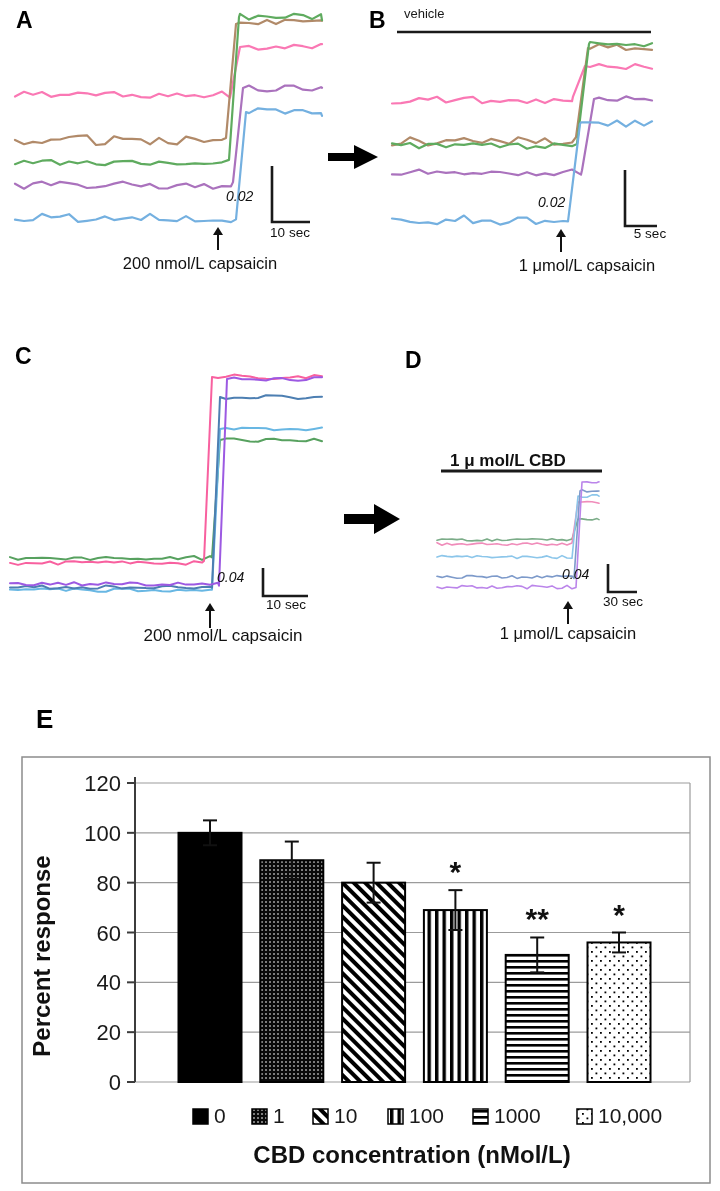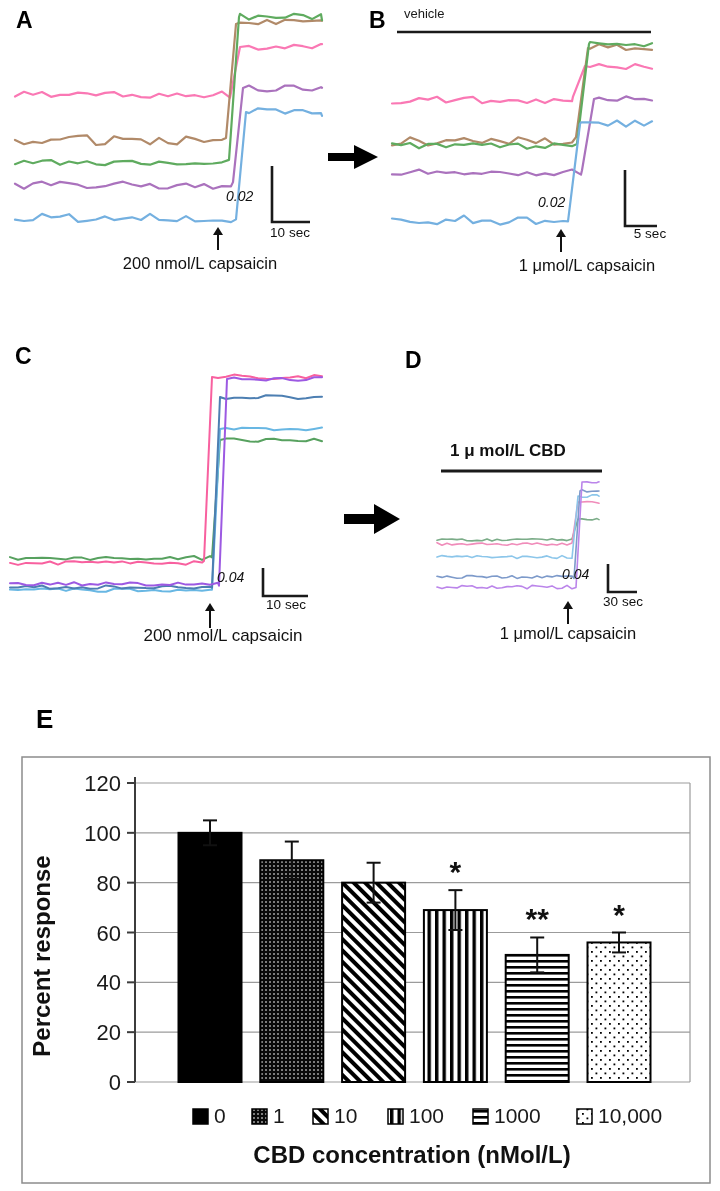--- a/index.html
+++ b/index.html
@@ -5,21 +5,21 @@
   html,body{margin:0;padding:0;background:#fff;}
   .fig{position:relative;width:720px;height:1191px;background:#fff;overflow:hidden;
        font-family:"Liberation Sans",sans-serif;color:#111;}
   svg.canvas{position:absolute;left:0;top:0;}
   .lbl{position:absolute;line-height:1.05;}
   .p-letter{font-weight:bold;font-size:23px;color:#000;}
   #l-a{left:16px;top:8px;}  #l-b{left:369px;top:8px;}
   #l-c{left:15px;top:344px;} #l-d{left:405px;top:348px;}
   #l-e{left:36px;top:706px;font-size:26px;}
   #b-treat{left:404px;top:7px;font-size:13px;color:#1a1a1a;}
-  #d-treat{left:450px;top:442px;font-size:17px;font-weight:bold;}
+  #d-treat{left:450px;top:452px;font-size:17px;font-weight:bold;}
   .stim{font-size:16.5px;text-align:center;}
   #a-stim{left:105px;top:255px;width:190px;}
   #b-stim{left:492px;top:257px;width:190px;}
   #c-stim{left:118px;top:627px;width:210px;font-size:17px;}
   #d-stim{left:473px;top:625px;width:190px;}
   .sv{font-size:14px;width:40px;font-style:italic;}
   .sh{font-size:13.5px;text-align:center;}
   #a-sv{left:226px;top:189px;} #a-sh{left:267px;top:226px;width:46px;}
   #b-sv{left:538px;top:195px;} #b-sh{left:630px;top:227px;width:40px;}
   #c-sv{left:217px;top:570px;} #c-sh{left:262px;top:598px;width:48px;}

